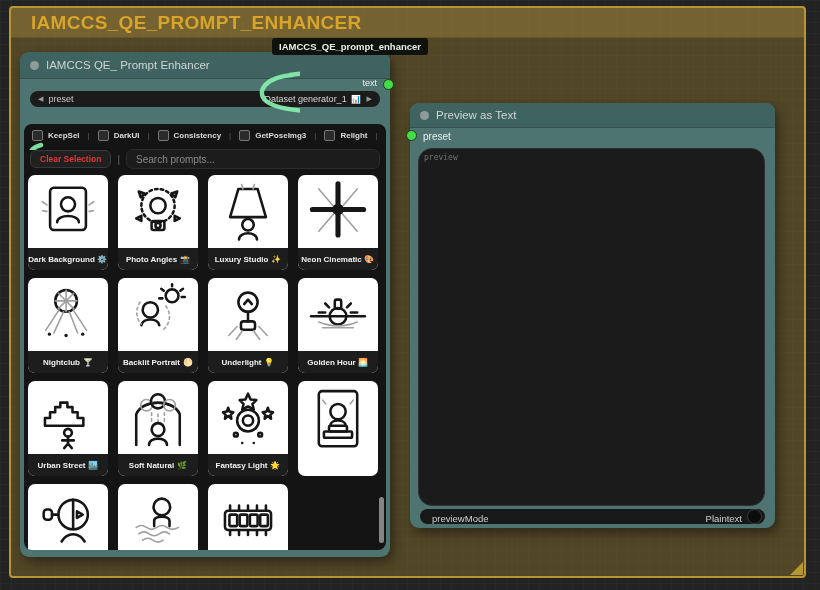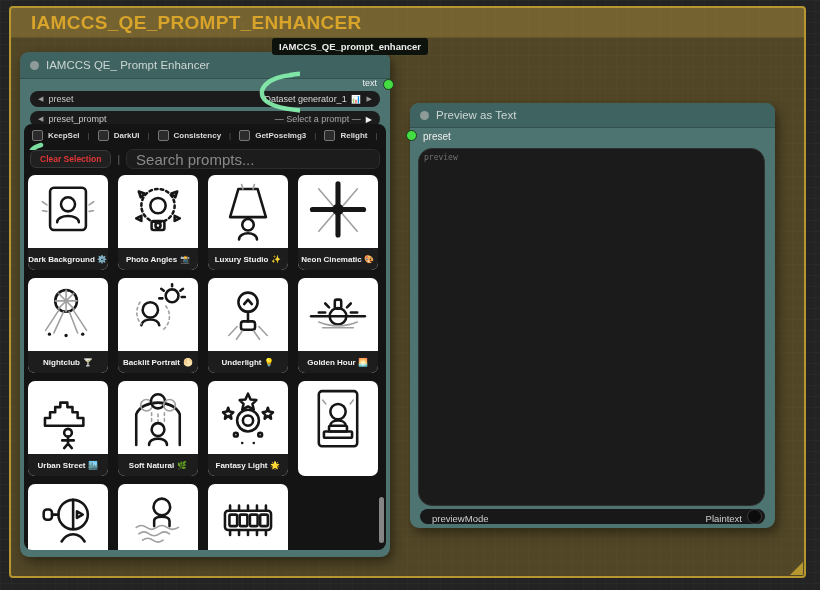--- a/index.html
+++ b/index.html
@@ -39,21 +39,21 @@
     border-radius:8px;overflow:hidden;}
   .cb-row{display:flex;align-items:center;height:22px;padding:0 8px;gap:5px;white-space:nowrap;
     overflow:hidden;font-size:8px;font-weight:bold;color:#dcdcdc;}
   .cb{width:9px;height:9px;background:#2b2b2b;border:1px solid #777;border-radius:2px;flex:none;}
   .cb-sep{color:#585858;margin:0 3px;font-weight:normal;}
   .tool-row{display:flex;align-items:center;height:24px;margin:1px 6px 0 6px;gap:6px;}
   .clear-btn{background:#202020;border:1px solid #383838;border-radius:6px;color:#e23636;
     font-size:8.5px;font-weight:bold;padding:3px 9px;white-space:nowrap;cursor:pointer;}
   .tool-sep{color:#6a6a6a;font-size:10px;}
   .search{flex:1;background:#1c1c1c;border:1px solid #2c2c2c;border-radius:7px;height:18px;
-    color:#bdbdbd;font-size:15px;padding:0 9px;outline:none;font-family:"Liberation Sans",sans-serif;}
+    color:#bdbdbd;font-size:10px;padding:0 9px;outline:none;font-family:"Liberation Sans",sans-serif;}
   .search::placeholder{color:#8a8a8a;}
   .cards{position:absolute;left:4px;top:51px;width:354px;height:375px;display:grid;
     grid-template-columns:repeat(4,80px);gap:8px 10px;grid-auto-rows:95px;overflow:hidden;}
   .card{background:#ffffff;border-radius:7px;overflow:hidden;display:flex;flex-direction:column;cursor:pointer;}
   .card-icon{height:73px;display:flex;align-items:center;justify-content:center;}
   .card-icon svg{width:64px;height:64px;}
   .card-label{height:22px;background:#1d1d1d;color:#f2f2f2;font-size:8px;font-weight:bold;
     display:flex;align-items:center;justify-content:center;gap:3px;white-space:nowrap;}
   .scroll-thumb{position:absolute;right:2px;top:373px;width:5px;height:46px;background:#858585;border-radius:3px;}
   
@@ -104,26 +104,20 @@
     <span class="port-label" style="right:13px;top:26px;">text</span>
     <span class="port" style="right:-4px;top:27px;"></span>
 
     <div class="pill" style="top:39px;">
       <span class="arr">◀</span>
       <span>preset</span>
       <span class="val">Dataset generator_1</span>
       <span class="vicon">📊</span>
       <span class="arr">▶</span>
     </div>
-    <div class="pill" style="top:59px;">
-      <span class="arr">◀</span>
-      <span>preset_prompt</span>
-      <span class="val" style="color:#a8a8a8">— Select a prompt —</span>
-      <span class="arr" style="color:#f2f2f2;font-size:8px">▶</span>
-    </div>
 
     <div class="panel">
       <div class="cb-row">
         <span class="cb"></span>
         <span>KeepSel</span>
         <span class="cb-sep">|</span>
         <span class="cb"></span>
         <span>DarkUI</span>
         <span class="cb-sep">|</span>
         <span class="cb"></span>

